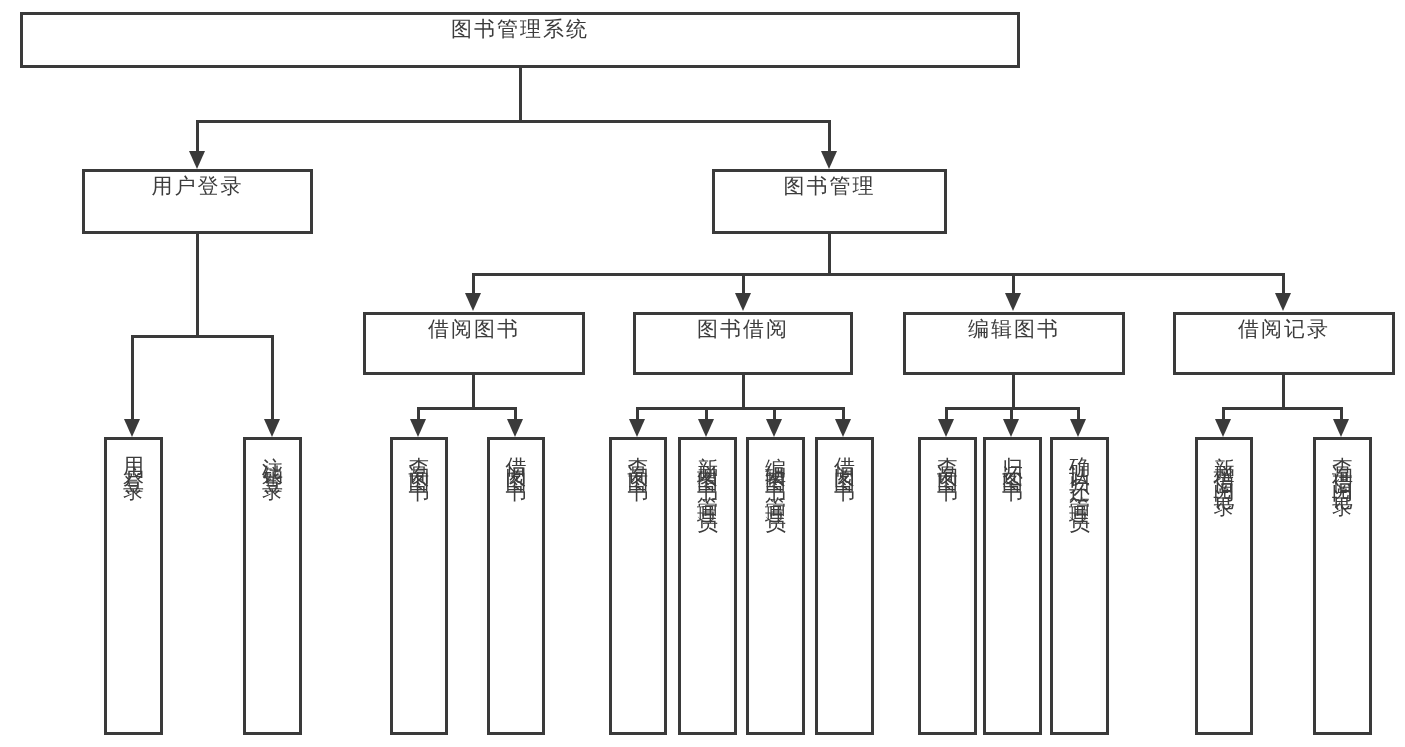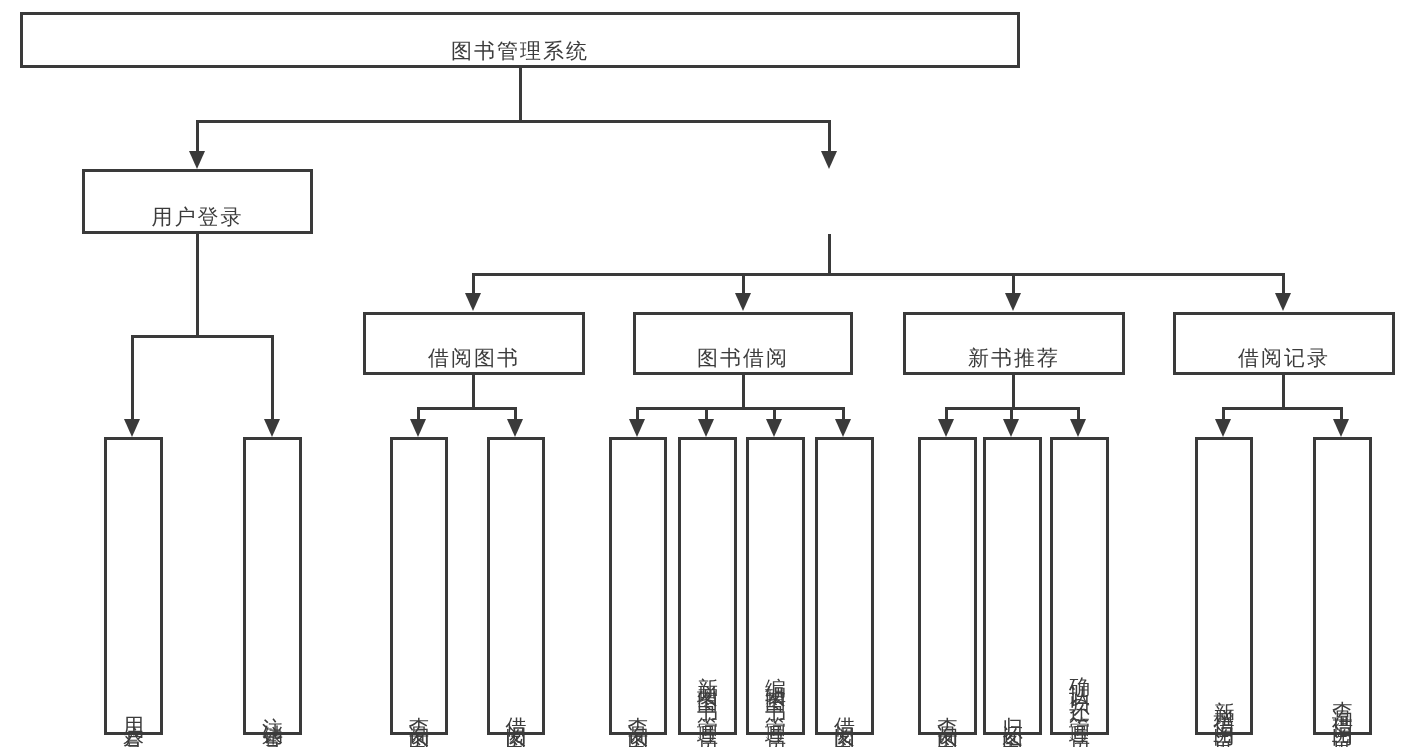--- a/index.html
+++ b/index.html
@@ -10,21 +10,21 @@
     background: #ffffff;
     font-family: "DejaVu Sans", "Liberation Sans", sans-serif;
     overflow: hidden;
   }
   .box {
     position: absolute;
     background: #ffffff;
     border: 3px solid #3a3a3a;
     box-sizing: border-box;
     display: flex;
-    align-items: flex-end;
+    align-items: flex-start;
     justify-content: center;
     color: #3c3c3c;
   }
   .hbox span {
     font-size: 21px;
     letter-spacing: 2px;
     white-space: nowrap;
   }
   .vbox span {
     writing-mode: vertical-rl;
@@ -116,29 +116,32 @@
   <div class="arrow" style="left:1215px; top:419px;"></div>
   <div class="arrow" style="left:1333px; top:419px;"></div>
 
   <div class="box hbox" style="left:20px; top:12px; width:1000px; height:56px;">
     <span>图书管理系统</span>
   </div>
 
   <div class="box hbox" style="left:82px; top:169px; width:231px; height:65px;">
     <span>用户登录</span>
   </div>
+  <div class="box hbox" style="left:712px; top:169px; width:235px; height:65px;">
+    <span>图书管理</span>
+  </div>
 
   <div class="box hbox" style="left:363px; top:312px; width:222px; height:63px;">
     <span>借阅图书</span>
   </div>
   <div class="box hbox" style="left:633px; top:312px; width:220px; height:63px;">
     <span>图书借阅</span>
   </div>
   <div class="box hbox" style="left:903px; top:312px; width:222px; height:63px;">
-    <span>新书推荐</span>
+    <span>编辑图书</span>
   </div>
   <div class="box hbox" style="left:1173px; top:312px; width:222px; height:63px;">
     <span>借阅记录</span>
   </div>
 
   <div class="box vbox" style="left:104px; top:437px; width:59px; height:298px;">
     <span>用户登录</span>
   </div>
   <div class="box vbox" style="left:243px; top:437px; width:59px; height:298px;">
     <span>注销登录</span>

